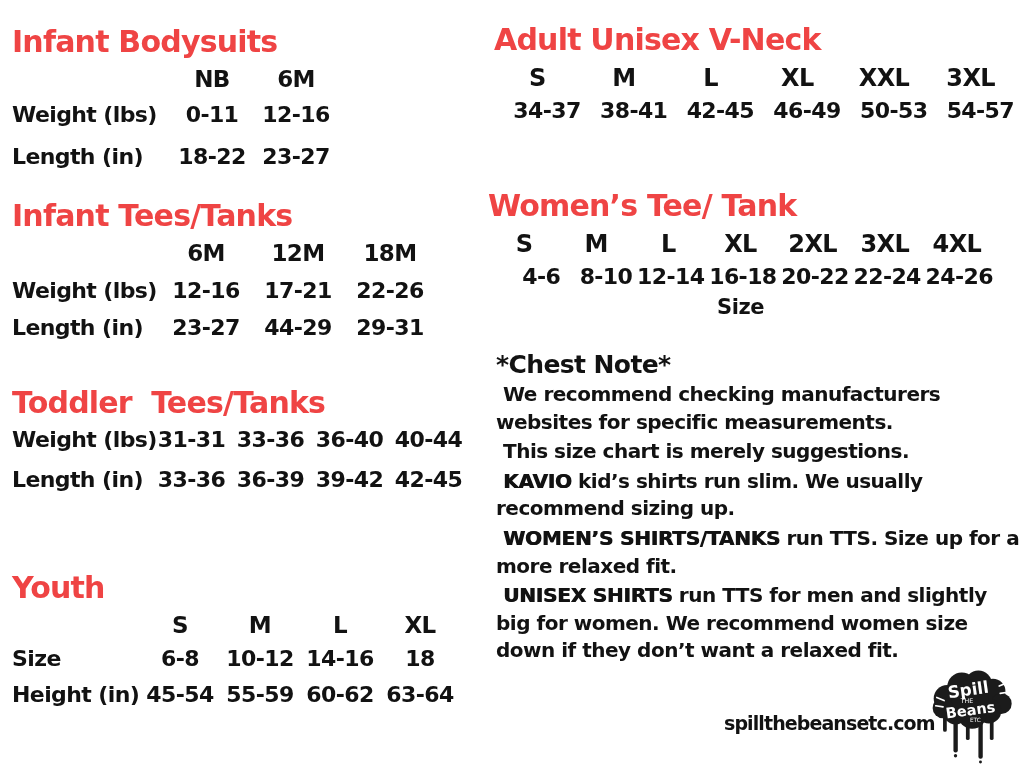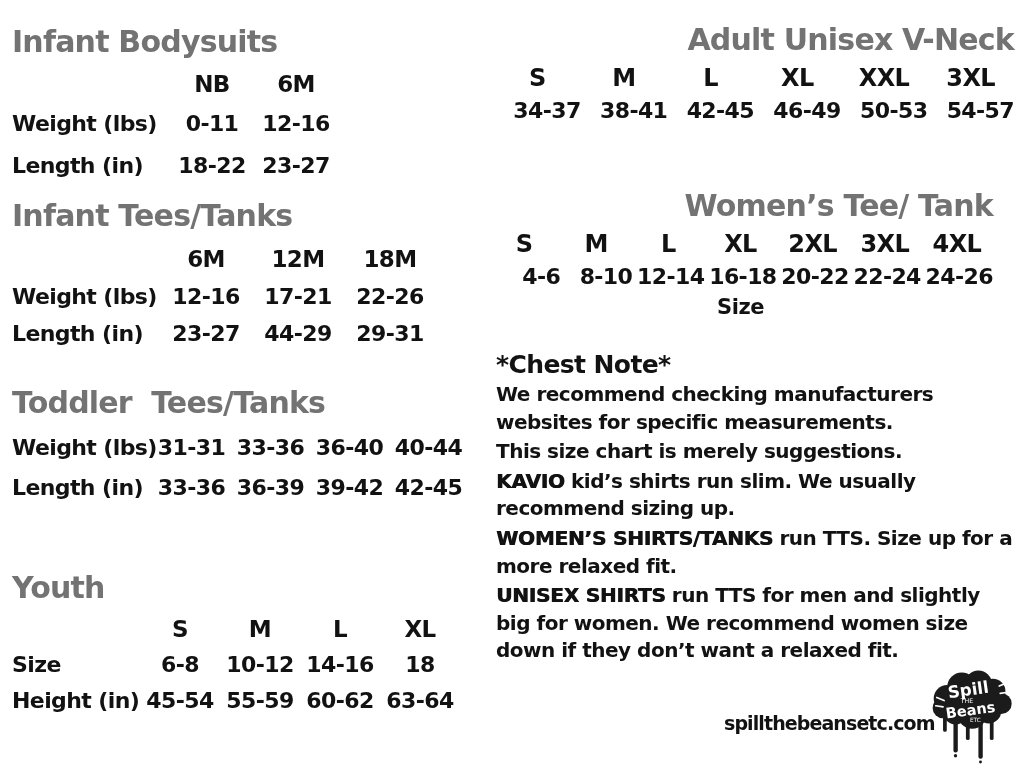--- a/index.html
+++ b/index.html
@@ -1,52 +1,52 @@
 <!DOCTYPE html>
 <html><head>
 <meta charset="utf-8">
 <style>
   * { margin:0; padding:0; box-sizing:border-box; }
   html,body { width:1024px; height:768px; background:#ffffff; overflow:hidden; }
   body { font-family:"DejaVu Sans", sans-serif; color:#121212; }
   .canvas { position:relative; width:1024px; height:768px; background:#fff; }
 
   .sec { position:absolute; }
-  .title { color:#737373; font-size:30px; font-weight:bold; letter-spacing:-0.8px; white-space:pre; line-height:1.2; }
+  .title { color:#ef4444; font-size:30px; font-weight:bold; letter-spacing:-0.8px; white-space:pre; line-height:1.2; }
 
   
   .grid { margin-top:6px; }
-  .row { display:flex; align-items:center; }
+  .row { display:flex; align-items:flex-start; }
   .lbl { font-weight:bold; font-size:22px; letter-spacing:-0.6px; white-space:nowrap; }
   .cell { font-weight:bold; font-size:22px; letter-spacing:-0.6px; text-align:center; white-space:nowrap; }
   .hdr .cell { font-size:23px; }
 
   .t0 .row { height:42px; } .t0 .hdr { height:36px; }
   .t0 .lbl { width:158px; } .t0 .cell { width:84px; }
   .t1 .row { height:37px; } .t1 .hdr { height:38px; }
   .t1 .lbl { width:148px; } .t1 .cell { width:92px; }
   .t2 .row { height:40px; } .t2 .hdr { height:40px; }
   .t2 .lbl { width:140px; } .t2 .cell { width:79px; }
   .t3 .row { height:36px; } .t3 .hdr { height:34px; }
   .t3 .lbl { width:128px; } .t3 .cell { width:80px; }
 
   
   .rtab { width:520px; }
-  .rtab .title { text-align:right; }
+  .rtab .title { text-align:left; }
   .flexrow { display:flex; margin-top:6px; }
   .flexrow .col { flex:1; text-align:center; font-weight:bold; letter-spacing:-0.6px; white-space:nowrap; }
   .sizes-row .col { font-size:24px; }
   .values-row .col { font-size:22px;text-align:right; }
   .caption { text-align:center; font-weight:bold; font-size:21px; margin-top:6px; letter-spacing:-0.5px; }
 
   
   .note { width:524px; }
   .note-heading { font-size:25px; font-weight:bold; letter-spacing:-0.6px; }
   .note-item { font-size:20px; font-weight:bold; letter-spacing:-0.5px; line-height:1.38; margin-top:2px; }
-  .note-item .lead { text-shadow:0.7px 0 0 currentColor; letter-spacing:-0.2px; }
+  .note-item .lead { text-shadow:0.7px 0 0 currentColor; letter-spacing:-0.2px;margin-left:7px; }
 
   
   .website { position:absolute; left:724px; top:712px; font-size:19px; font-weight:bold; letter-spacing:-0.9px; }
   .logo { position:absolute; left:916px; top:658px; width:104px; height:106px; }
 </style>
 </head>
 <body>
 
 <div class="canvas">
 

